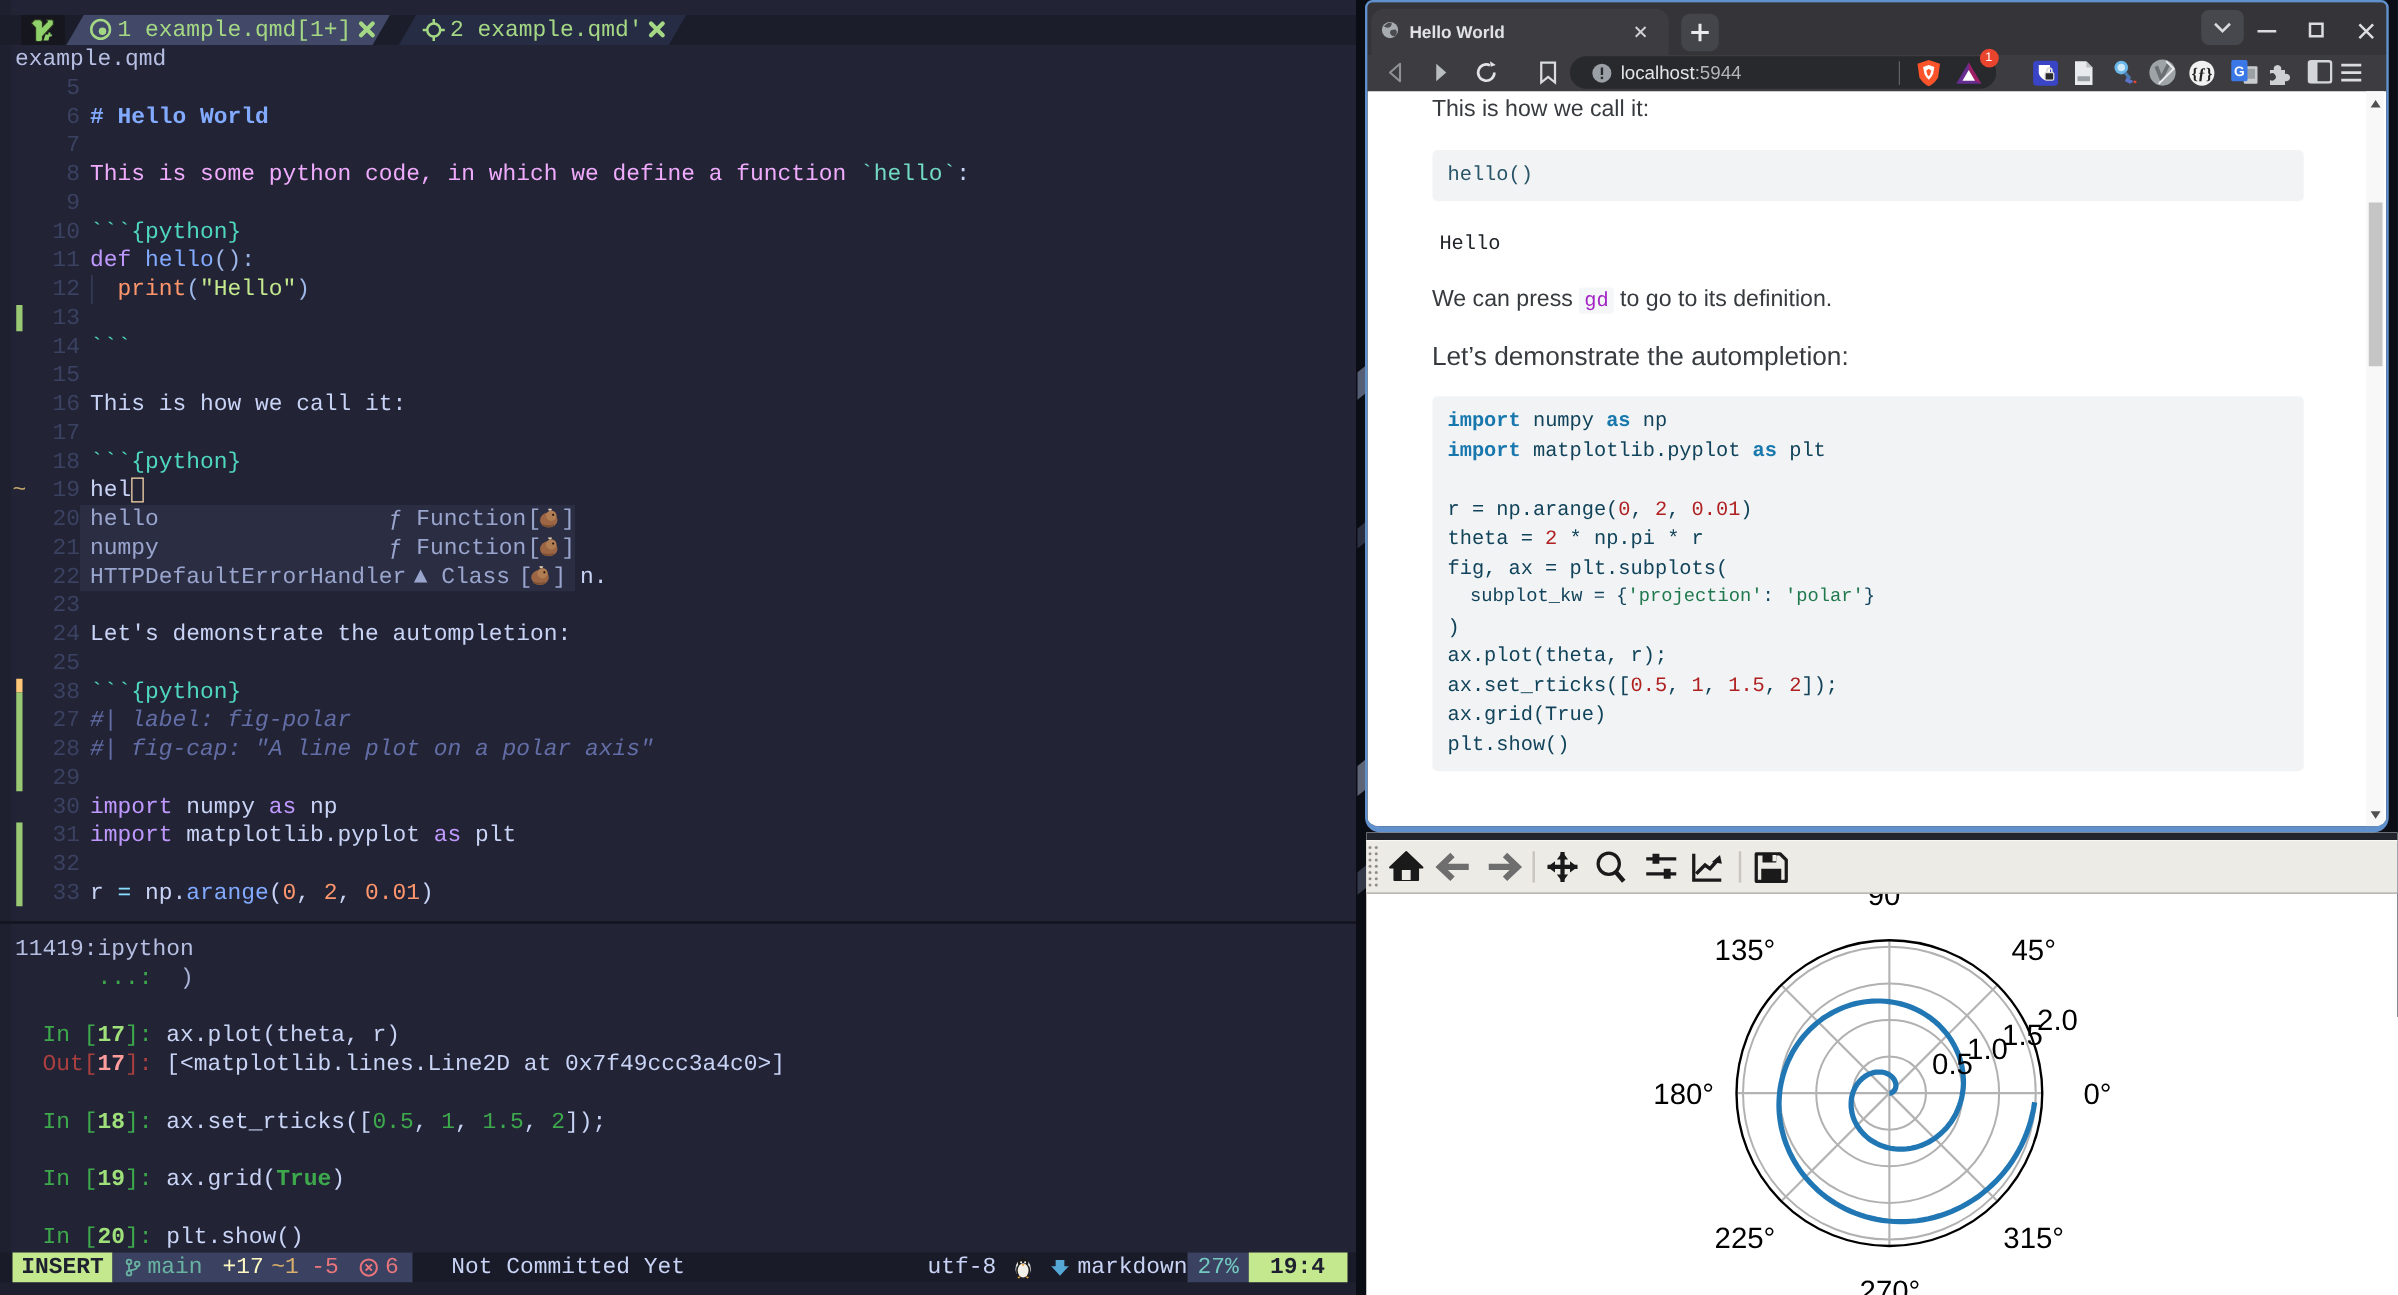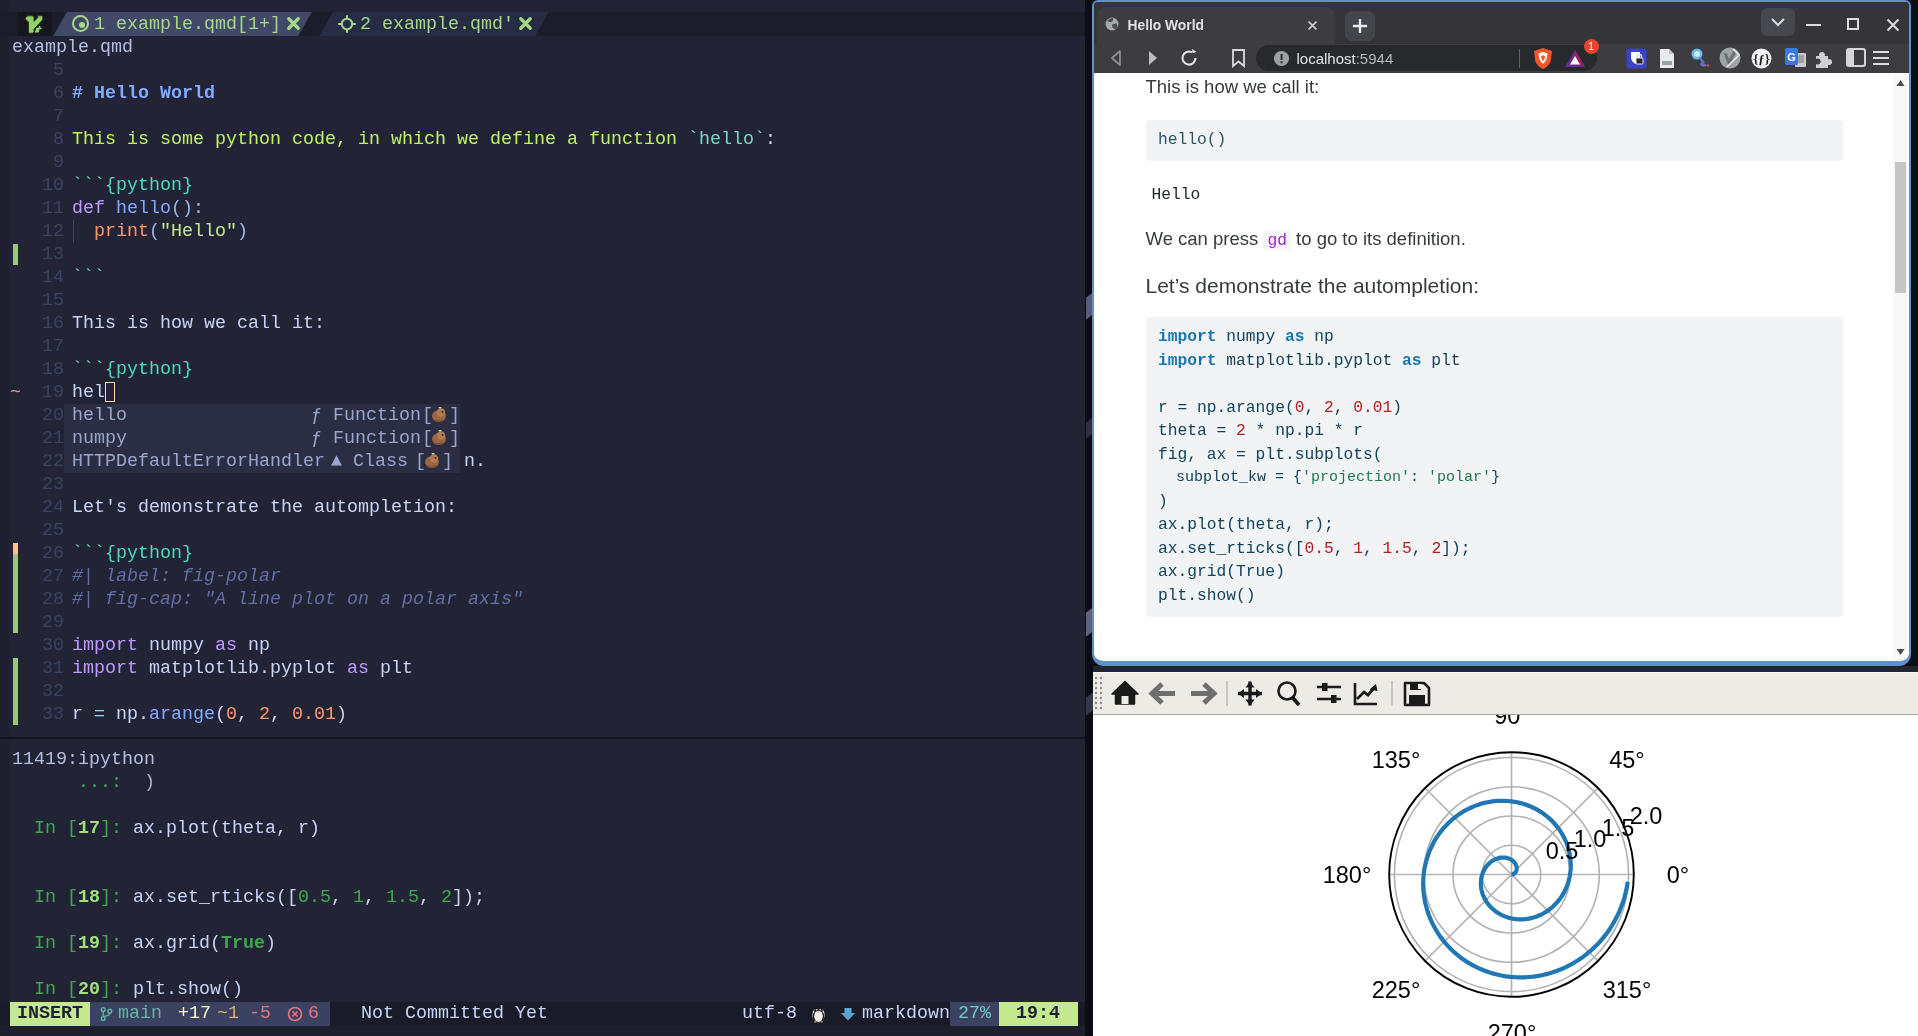--- a/index.html
+++ b/index.html
@@ -32,21 +32,21 @@
 <div class="mono abs" style="left:360px;top:12.5px;color:#a5d884">2 example.qmd'</div>
 <svg class="abs" style="left:518px;top:16px" width="15" height="15" viewBox="0 0 16 16">
 <path d="M3 3 L13 13 M13 3 L3 13" stroke="#a5d884" stroke-width="3.6" stroke-linecap="round"></path>
     </svg>
 <div class="mono abs" style="left:12px;top:36px;color:#b6bfe2">example.qmd</div>
 <div class="gut" style="top:59px">5</div>
 <div class="gut" style="top:82px">6</div>
 <div class="cl" style="top:82px"><span style="color:#82aaff;font-weight:bold"># Hello World</span></div>
 <div class="gut" style="top:105px">7</div>
 <div class="gut" style="top:128px">8</div>
-<div class="cl" style="top:128px"><span style="color:#bef264">This is some python code, in which we define a function </span><span style="color:#72d9c3">`hello`</span><span style="color:#c8d3f5">:</span></div>
+<div class="cl" style="top:128px"><span style="color:#f0abfc">This is some python code, in which we define a function </span><span style="color:#72d9c3">`hello`</span><span style="color:#c8d3f5">:</span></div>
 <div class="gut" style="top:151px">9</div>
 <div class="gut" style="top:174px">10</div>
 <div class="cl" style="top:174px"><span style="color:#4fd6be">```{python}</span></div>
 <div class="gut" style="top:197px">11</div>
 <div class="cl" style="top:197px"><span style="color:#c099ff">def</span><span style="color:#c8d3f5"> </span><span style="color:#82aaff">hello</span><span style="color:#9db8e8">():</span></div>
 <div class="gut" style="top:220px">12</div>
 <div class="cl" style="top:220px"><span style="color:#c8d3f5">  </span><span style="color:#ff966c">print</span><span style="color:#9db8e8">(</span><span style="color:#c3e88d">"Hello"</span><span style="color:#9db8e8">)</span></div>
 <div class="gut" style="top:243px">13</div>
 <div class="gut" style="top:266px">14</div>
 <div class="cl" style="top:266px"><span style="color:#4fd6be">```</span></div>
@@ -58,21 +58,21 @@
 <div class="cl" style="top:358px"><span style="color:#4fd6be">```{python}</span></div>
 <div class="gut" style="top:381px">19</div>
 <div class="cl" style="top:381px"><span style="color:#c8d3f5">hel</span></div>
 <div class="gut" style="top:404px">20</div>
 <div class="gut" style="top:427px">21</div>
 <div class="gut" style="top:450px">22</div>
 <div class="gut" style="top:473px">23</div>
 <div class="gut" style="top:496px">24</div>
 <div class="cl" style="top:496px"><span style="color:#c8d3f5">Let's demonstrate the autompletion:</span></div>
 <div class="gut" style="top:519px">25</div>
-<div class="gut" style="top:542px">26</div>
+<div class="gut" style="top:542px">38</div>
 <div class="cl" style="top:542px"><span style="color:#4fd6be">```{python}</span></div>
 <div class="gut" style="top:565px">27</div>
 <div class="cl" style="top:565px"><span style="color:#636da6;font-style:italic">#| label: fig-polar</span></div>
 <div class="gut" style="top:588px">28</div>
 <div class="cl" style="top:588px"><span style="color:#636da6;font-style:italic">#| fig-cap: "A line plot on a polar axis"</span></div>
 <div class="gut" style="top:611px">29</div>
 <div class="gut" style="top:634px">30</div>
 <div class="cl" style="top:634px"><span style="color:#c099ff">import</span><span style="color:#c8d3f5"> numpy </span><span style="color:#c099ff">as</span><span style="color:#c8d3f5"> np</span></div>
 <div class="gut" style="top:657px">31</div>
 <div class="cl" style="top:657px"><span style="color:#c099ff">import</span><span style="color:#c8d3f5"> matplotlib.pyplot </span><span style="color:#c099ff">as</span><span style="color:#c8d3f5"> plt</span></div>
@@ -118,20 +118,21 @@
         <circle cx="9" c5="5" r="1.5" fill="#e8d3b9"></circle>
         <circle cx="11.5" cy="4.8" r="0.9" fill="#26160c"></circle>
         <path d="M3 13 Q7 15 12 13" stroke="#7a4f33" stroke-width="1.5" fill="none"></path>
       </svg></div>
 <div class="mono abs" style="left:442px;top:450px;color:#9aa5ce">]</div>
 <div class="mono abs" style="left:464px;top:450px;color:#c8d3f5">n.</div>
 <div class="abs" style="left:0;top:737px;width:1085px;height:2px;background:#13141f"></div>
 <div class="mono abs" style="left:12px;top:748px;color:#b6bfe2">11419:ipython</div>
 <div class="mono abs" style="left:12px;top:771px;color:#c8d3f5">      <span style="color:#3da94c">...:</span>  <span style="color:#a9b1d6">)</span></div>
 <div class="mono abs" style="left:12px;top:817px;color:#c8d3f5">  <span style="color:#3da94c">In [</span><span style="color:#9fe07a;font-weight:bold">17</span><span style="color:#3da94c">]:</span> ax.plot(theta, r)</div>
+<div class="mono abs" style="left:12px;top:840px;color:#c8d3f5">  <span style="color:#a93f3f">Out[</span><span style="color:#ff9d9d;font-weight:bold">17</span><span style="color:#a93f3f">]:</span> [&lt;matplotlib.lines.Line2D at 0x7f49ccc3a4c0&gt;]</div>
 <div class="mono abs" style="left:12px;top:886px;color:#c8d3f5">  <span style="color:#3da94c">In [</span><span style="color:#9fe07a;font-weight:bold">18</span><span style="color:#3da94c">]:</span> ax.set_rticks([<span style="color:#3da94c">0.5</span>, <span style="color:#3da94c">1</span>, <span style="color:#3da94c">1.5</span>, <span style="color:#3da94c">2</span>]);</div>
 <div class="mono abs" style="left:12px;top:932px;color:#c8d3f5">  <span style="color:#3da94c">In [</span><span style="color:#9fe07a;font-weight:bold">19</span><span style="color:#3da94c">]:</span> ax.grid(<span style="color:#3da94c;font-weight:bold">True</span>)</div>
 <div class="mono abs" style="left:12px;top:978px;color:#c8d3f5">  <span style="color:#3da94c">In [</span><span style="color:#9fe07a;font-weight:bold">20</span><span style="color:#3da94c">]:</span> plt.show()</div>
 <div class="abs" style="left:0;top:1002px;width:1085px;height:24px;background:#191b28"></div>
 <div class="abs" style="left:10px;top:1002px;width:80px;height:24px;background:#c3e88d"></div>
 <div class="mono abs" style="left:17px;top:1002px;color:#1e2030;font-weight:bold">INSERT</div>
 <div class="abs" style="left:90px;top:1002px;width:240px;height:24px;background:#3b4261"></div>
 <svg class="abs" style="left:99px;top:1006px" width="15" height="16" viewBox="0 0 16 16">
 <circle cx="4.5" cy="3.2" r="2" fill="none" stroke="#68b3a2" stroke-width="1.5"></circle>
 <circle cx="4.5" cy="12.8" r="2" fill="none" stroke="#68b3a2" stroke-width="1.5"></circle>

